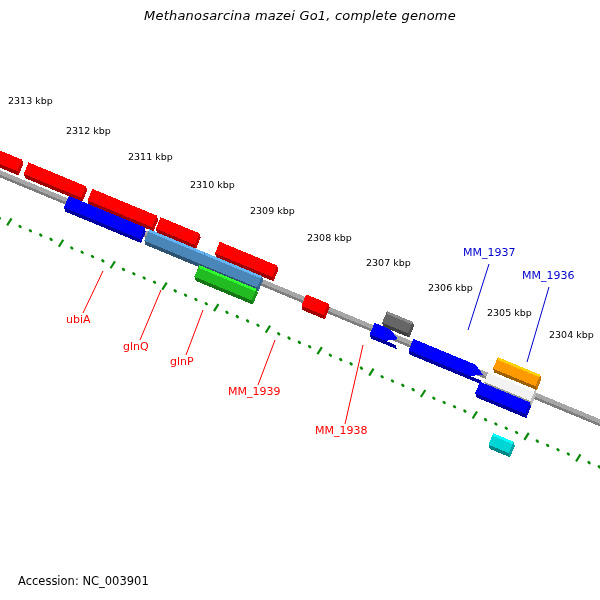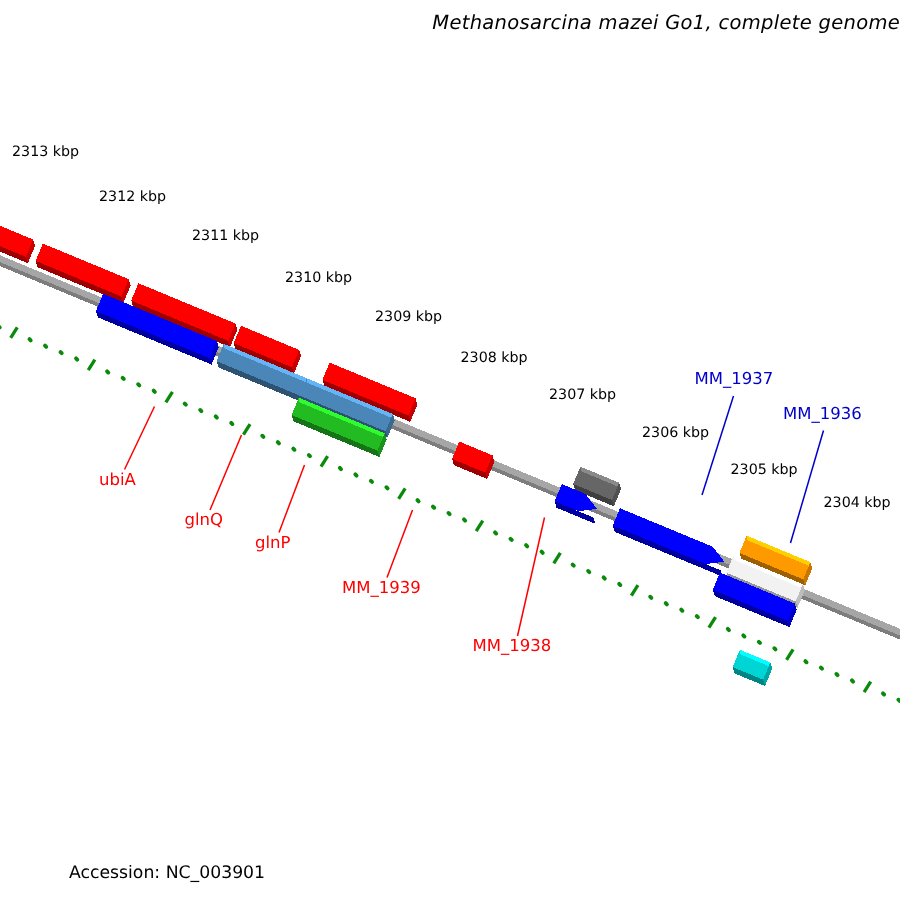--- a/index.html
+++ b/index.html
@@ -1,22 +1,22 @@
 <!DOCTYPE html>
 <html><head>
 <meta charset="utf-8">
 <style>
   html,body{margin:0;padding:0;background:#ffffff;}
   body{width:600px;height:600px;overflow:hidden;
        font-family:"DejaVu Sans","Liberation Sans",sans-serif;}
   #stage{position:relative;width:600px;height:600px;background:#fff;}
-  #title{position:absolute;left:0;top:8px;width:600px;text-align:right;
+  #title{position:absolute;left:0;top:8px;width:600px;text-align:center;
          font-style:italic;font-size:13px;color:#000;letter-spacing:.2px;}
   #footer{position:absolute;left:0;bottom:0;width:600px;height:34px;}
-  #acc{position:absolute;left:18px;top:8px;font-size:11.5px;color:#000;margin-left:28px;}
+  #acc{position:absolute;left:18px;top:8px;font-size:11.5px;color:#000;}
   #topo{position:absolute;left:262px;top:8px;font-size:11.5px;color:#000;}
   svg{position:absolute;left:0;top:0;}
   .tickLbl{font-size:9.5px;fill:#000;font-family:"DejaVu Sans","Liberation Sans",sans-serif;}
   .lblRed{font-size:11px;fill:#ff0000;font-family:"DejaVu Sans","Liberation Sans",sans-serif;}
   .lblBlue{font-size:11px;fill:#0000cc;font-family:"DejaVu Sans","Liberation Sans",sans-serif;}
   .leadRed{stroke:#ff0000;stroke-width:1;fill:none;}
   .leadBlue{stroke:#0000cc;stroke-width:1;fill:none;}
 </style>
 </head>
 <body>

